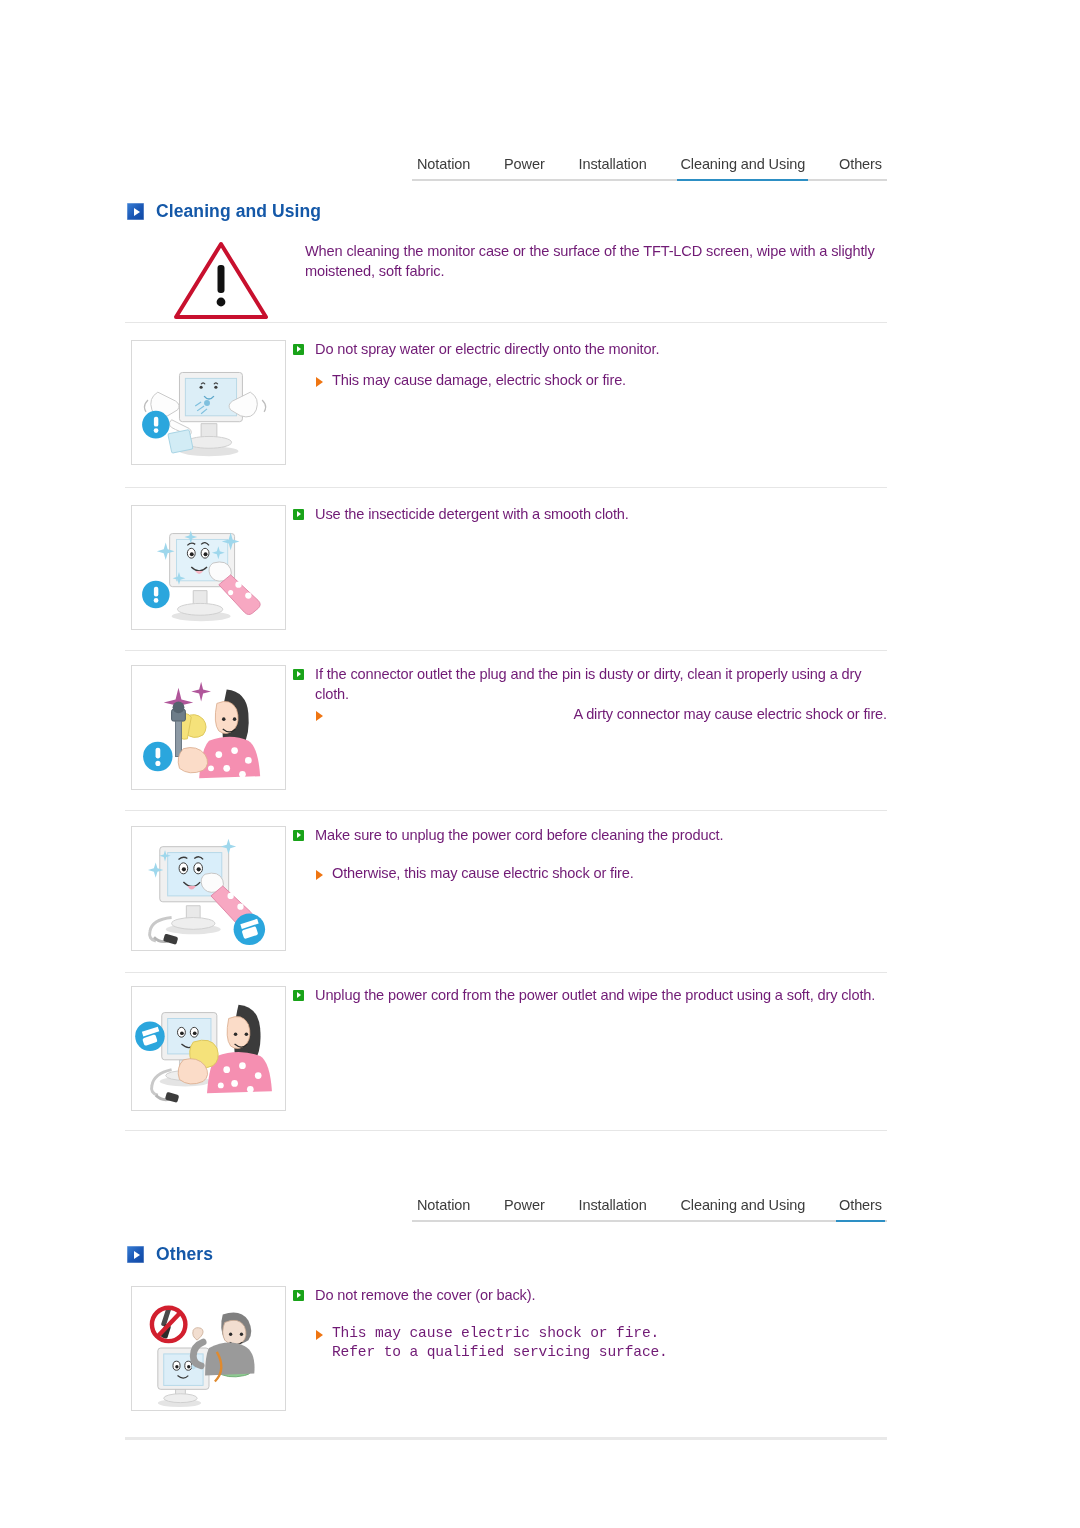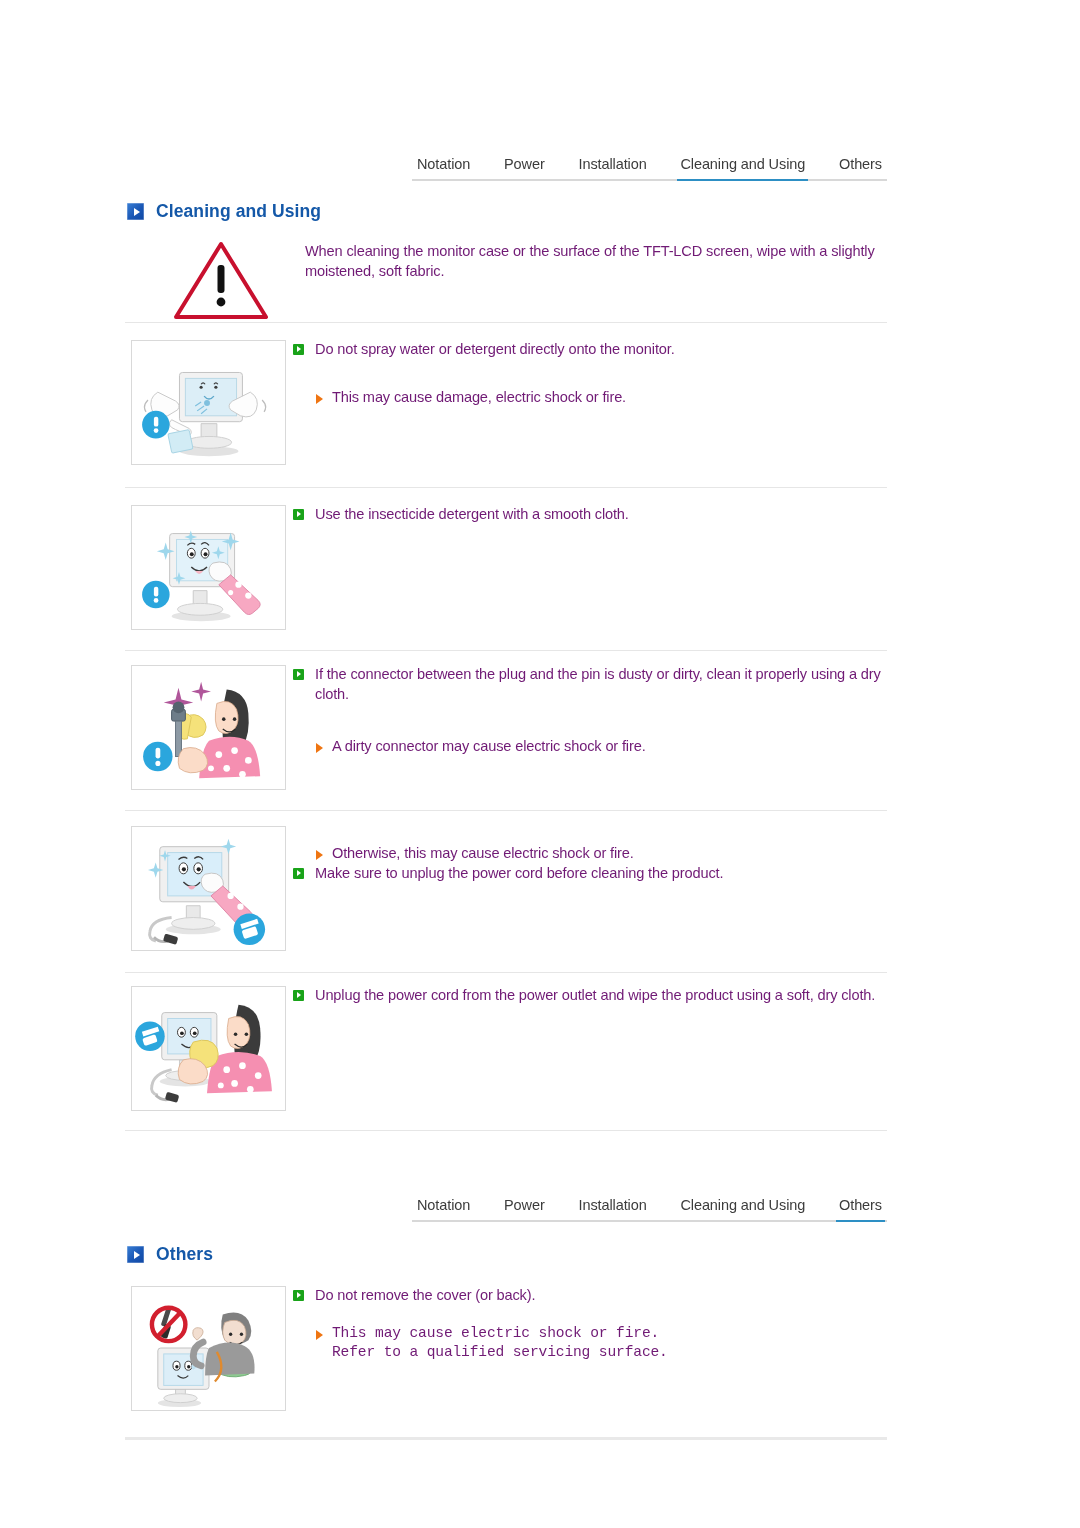--- a/index.html
+++ b/index.html
@@ -195,23 +195,23 @@
         <rect x="22" y="77" width="4.5" height="10" rx="2" fill="#ffffff"></rect>
         <circle cx="24.2" cy="91" r="2.4" fill="#ffffff"></circle>
         <g stroke="#bdbdbd" stroke-width="1.3" fill="none">
           <path d="M16 60 q-6 6 -2 12M132 60 q6 6 2 12"></path>
         </g>
       </svg>
     </div>
     <div class="rowtext">
       <div class="bullet-line">
         <span class="b-green"></span>
-        <span class="txt">Do not spray water or detergent directly onto the monitor.</span>
-      </div>
-      <div class="bullet-line sub" style="margin-top:28px;text-align:right;">
+        <span class="txt">Do not spray water or electric directly onto the monitor.</span>
+      </div>
+      <div class="bullet-line sub" style="margin-top:11px;text-align:right;">
         <span class="b-orange"></span>
         <span class="txt">This may cause damage, electric shock or fire.</span>
       </div>
     </div>
   </div>
 
   <div class="divider" style="top:487px;"></div>
 
   <div class="row" style="top:505px;">
     <div class="thumb">
@@ -285,23 +285,23 @@
         <circle cx="47" cy="42" r="6" fill="#55636e"></circle>
         <path d="M52 84 q14-4 22 6 q6 10 -2 16 q-14 6 -24-2 q-4-12 4-20z" fill="#fbdcc8" stroke="#d9a98a" stroke-width=".8"></path>
         <circle cx="26" cy="92" r="15" fill="#2ba6dd"></circle>
         <rect x="23.7" y="83" width="4.8" height="11" rx="2.2" fill="#fff"></rect>
         <circle cx="26.1" cy="99" r="2.6" fill="#fff"></circle>
       </svg>
     </div>
     <div class="rowtext">
       <div class="bullet-line">
         <span class="b-green"></span>
-        <span class="txt">If the connector between the plug and the pin is dusty or dirty, clean it properly using a dry cloth.</span>
-      </div>
-      <div class="bullet-line sub" style="margin-top:33px;">
+        <span class="txt">If the connector outlet the plug and the pin is dusty or dirty, clean it properly using a dry cloth.</span>
+      </div>
+      <div class="bullet-line sub" style="margin-top:1px;justify-content:space-between;">
         <span class="b-orange"></span>
         <span class="txt">A dirty connector may cause electric shock or fire.</span>
       </div>
     </div>
   </div>
 
   <div class="divider" style="top:810px;"></div>
 
   <div class="row" style="top:826px;">
     <div class="thumb">
@@ -331,27 +331,27 @@
           </g>
         <path d="M40 92 q-20 2 -22 14 q-2 8 6 10" stroke="#c9c9c9" stroke-width="3" fill="none"></path>
         <path d="M22 112 q6 6 14 4" stroke="#b5b5b5" stroke-width="3" fill="none"></path>
         <rect x="32" y="110" width="14" height="8" rx="2" fill="#3c3c3c" transform="rotate(16 39 114)"></rect>
         <circle cx="119" cy="104" r="16" fill="#2ba6dd"></circle>
         <path d="M110 96 h18 v5 h-18z" fill="#ffffff" transform="rotate(-18 119 98)"></path>
         <rect x="112" y="103" width="15" height="9" rx="2" fill="#ffffff" transform="rotate(-18 119 107)"></rect>
       </svg>
     </div>
     <div class="rowtext">
+      <div class="bullet-line">
+        <span class="b-green"></span>
+        <span class="txt">Make sure to unplug the power cord before cleaning the product.</span>
+      </div>
       <div class="bullet-line sub" style="margin-top:18px;">
         <span class="b-orange"></span>
         <span class="txt">Otherwise, this may cause electric shock or fire.</span>
-      </div>
-      <div class="bullet-line">
-        <span class="b-green"></span>
-        <span class="txt">Make sure to unplug the power cord before cleaning the product.</span>
       </div>
     </div>
   </div>
 
   <div class="divider" style="top:972px;"></div>
 
   <div class="row" style="top:986px;">
     <div class="thumb">
       <svg viewBox="0 0 155 125">
         <ellipse cx="54" cy="96" rx="26" ry="5" fill="#e4e4e4"></ellipse>

